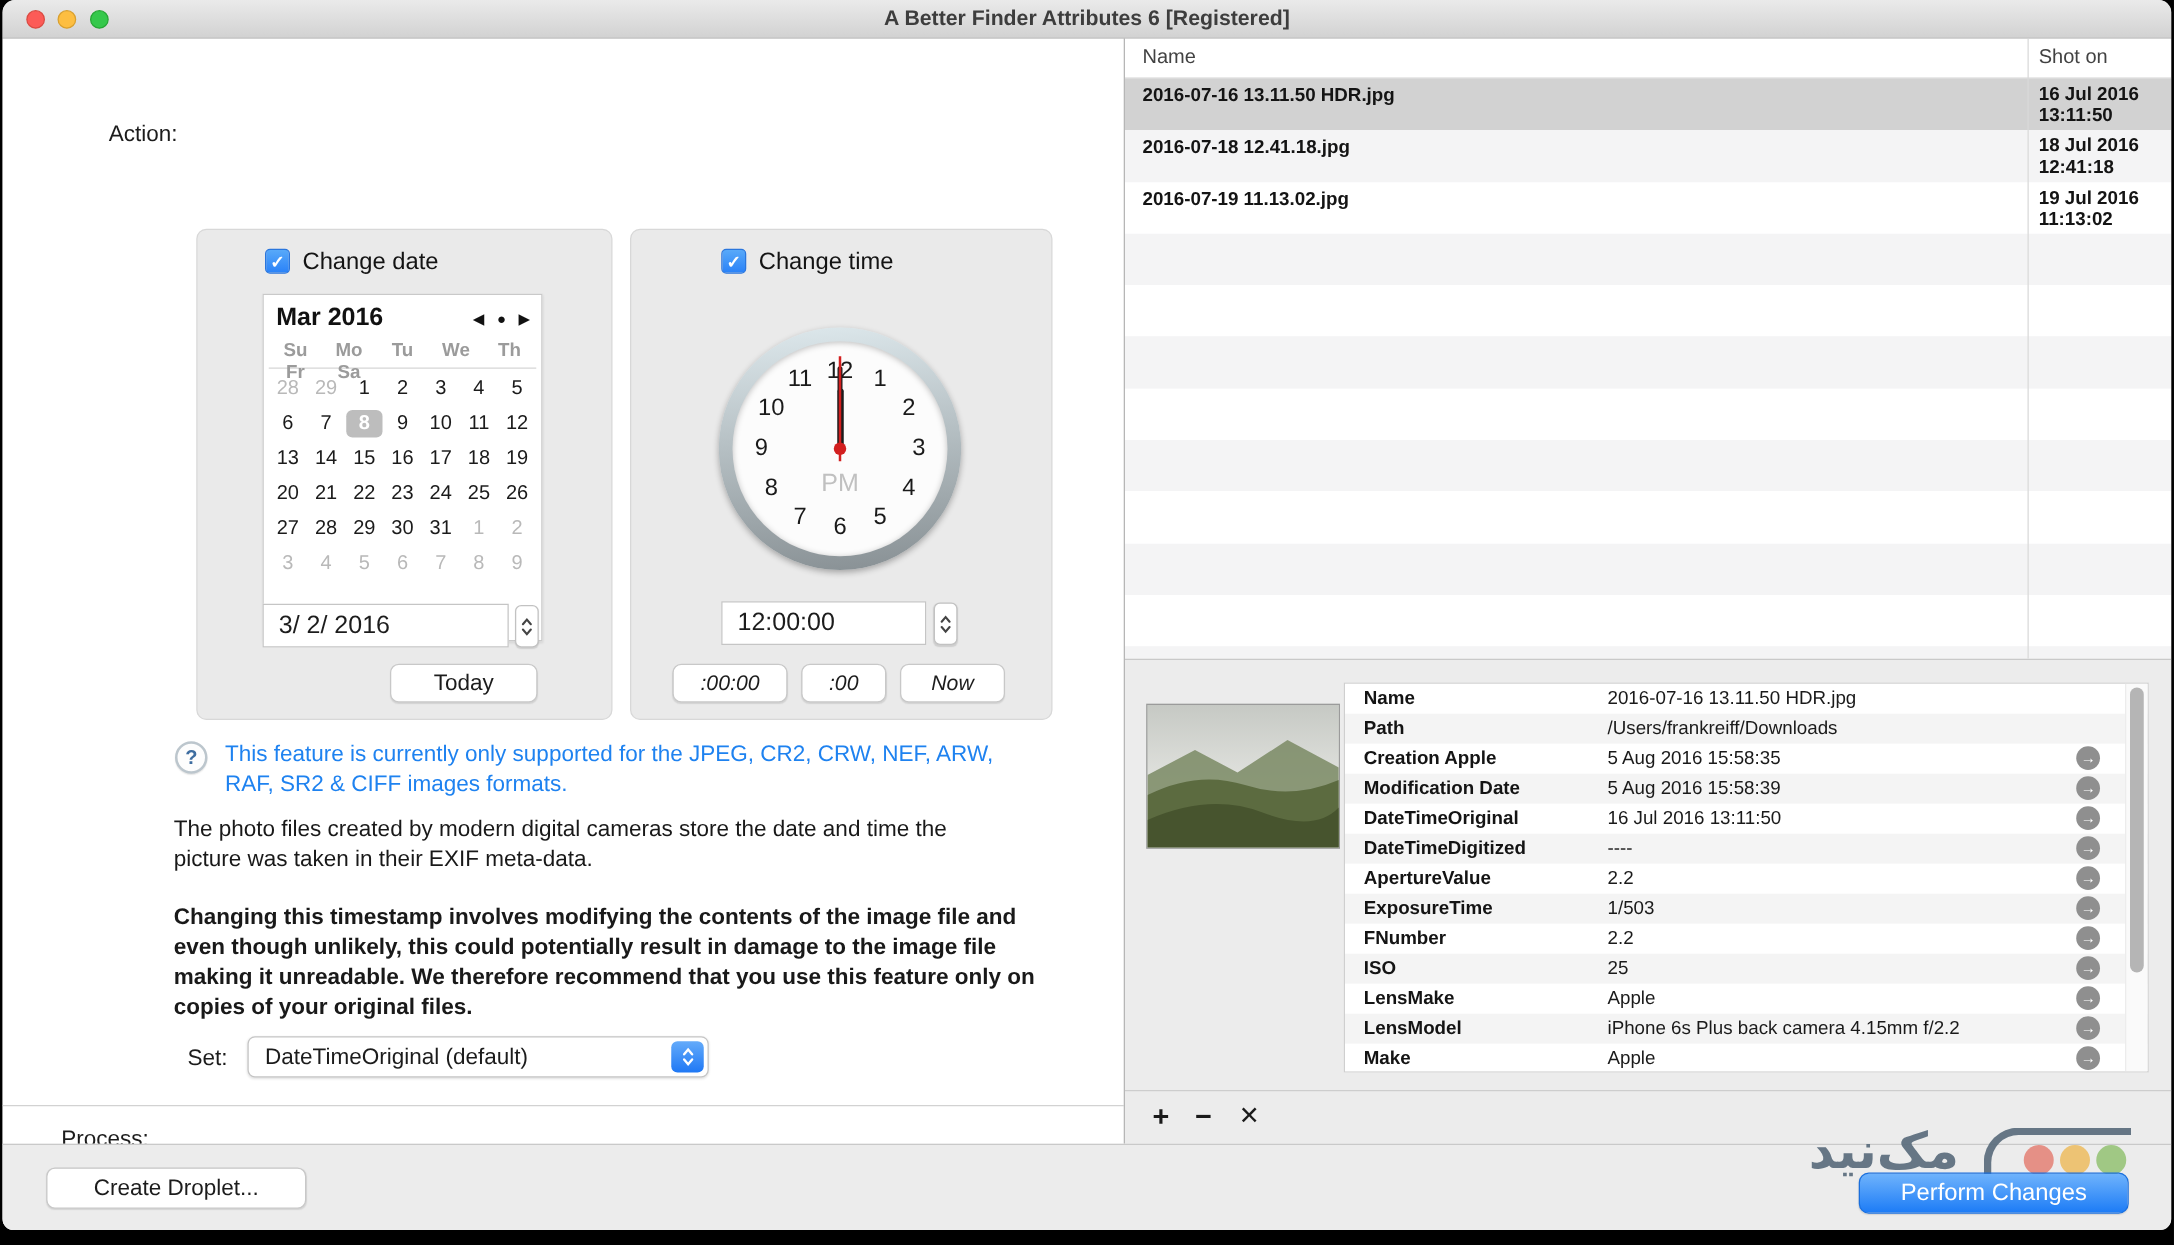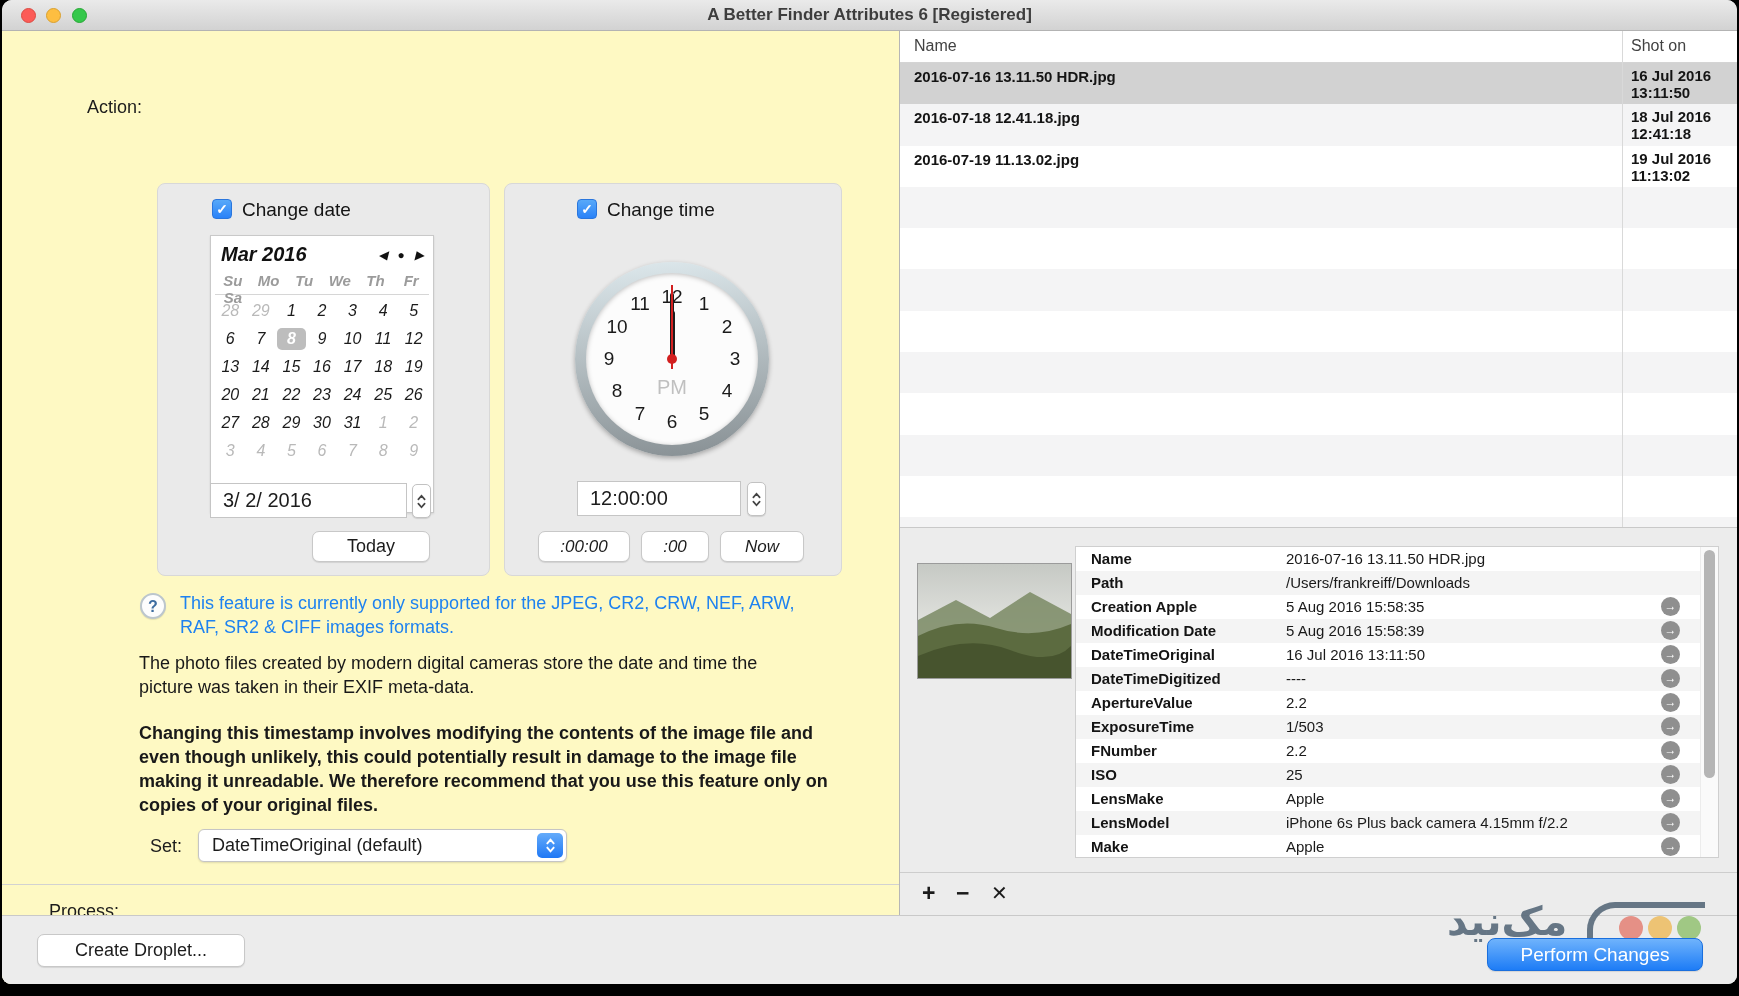--- a/index.html
+++ b/index.html
@@ -13,21 +13,21 @@
   .titlebar{position:absolute;left:0;top:0;right:0;height:30px;
             background:linear-gradient(#eaeaea,#d2d2d2);border-bottom:1px solid #b3b3b3;}
   .tl{position:absolute;top:8px;width:15px;height:15px;border-radius:50%;box-sizing:border-box;}
   .tl-red{left:19px;background:#fc5b57;border:1px solid #da4b42;}
   .tl-yellow{left:44px;background:#fdbe41;border:1px solid #d9a02f;}
   .tl-green{left:70px;background:#35c84b;border:1px solid #27a735;}
   .win-title{position:absolute;left:0;right:0;top:0;line-height:30px;text-align:center;
              font-size:17px;font-weight:600;color:#3d3d3d;}
 
   
-  .left-pane{position:absolute;left:0;top:31px;width:897px;height:953px;background:#fef9c3;}
+  .left-pane{position:absolute;left:0;top:31px;width:897px;height:953px;background:#ffffff;}
   .pane-divider{position:absolute;left:897px;top:31px;width:1px;height:884px;background:#b6b6b6;}
 
   
   .row-label{position:absolute;font-size:18px;color:#1c1c1c;}
   .popup{position:absolute;background:#fff;border:1px solid #c5c5c5;border-radius:6px;
          box-shadow:0 1px 2px rgba(0,0,0,.12);box-sizing:border-box;}
   .popup .popup-value{display:block;line-height:31px;padding-left:13px;font-size:18px;
                       white-space:nowrap;overflow:hidden;}
   .popup .popup-step{position:absolute;right:3px;top:3px;bottom:3px;width:26px;border-radius:5px;
                      background:linear-gradient(#64abfa,#1f78f5);display:flex;align-items:center;justify-content:center;}
@@ -36,25 +36,25 @@
   .groupbox{position:absolute;background:#eaeaea;border:1px solid #d8d8d8;border-radius:8px;box-sizing:border-box;}
   .cb{position:absolute;width:20px;height:20px;border-radius:4px;background:#fff;
       border:1px solid #c2c2c2;box-sizing:border-box;}
   .cb.checked{background:linear-gradient(#58a9f9,#2a82f8);border-color:#2a76dd;}
   .cb.checked::after{content:"✓";position:absolute;inset:0;color:#fff;font-size:14px;font-weight:bold;
                      text-align:center;line-height:19px;}
   .cb-label{position:absolute;font-size:19px;color:#141414;}
 
   
   .calendar{position:absolute;left:208px;top:204px;width:224px;height:278px;background:#fff;
-            border:1px solid #c9c9c9;box-shadow:0 1px 2px rgba(0,0,0,.10);box-sizing:border-box;font-style:italic;}
+            border:1px solid #c9c9c9;box-shadow:0 1px 2px rgba(0,0,0,.10);box-sizing:border-box;}
   .cal-month{position:absolute;left:10px;top:7px;font-size:20px;font-weight:bold;color:#111;}
   .cal-nav{position:absolute;right:9px;top:12px;display:flex;gap:10px;font-size:12px;color:#111;}
   .cal-daynames{position:absolute;left:4px;right:4px;top:36px;height:22px;display:grid;
-                grid-template-columns:repeat(6,1fr);text-align:center;color:#9b9b9b;
+                grid-template-columns:repeat(5,1fr);text-align:center;color:#9b9b9b;
                 font-weight:bold;font-size:15px;border-bottom:1px solid #d6d6d6;}
   .cal-grid{position:absolute;left:4px;right:4px;top:61px;display:grid;
             grid-template-columns:repeat(7,1fr);grid-auto-rows:28px;text-align:center;font-size:16px;}
   .cal-cell{line-height:28px;color:#1b1b1b;}
   .cal-cell.muted{color:#b9b9b9;}
   .cal-cell.selected{background:#bdbdbd;color:#fff;border-radius:5px;margin:3px 1px;line-height:22px;font-weight:600;}
 
   
   .field{position:absolute;background:#fff;border:1px solid #c5c5c5;box-sizing:border-box;
          font-size:20px;padding-left:12px;}

